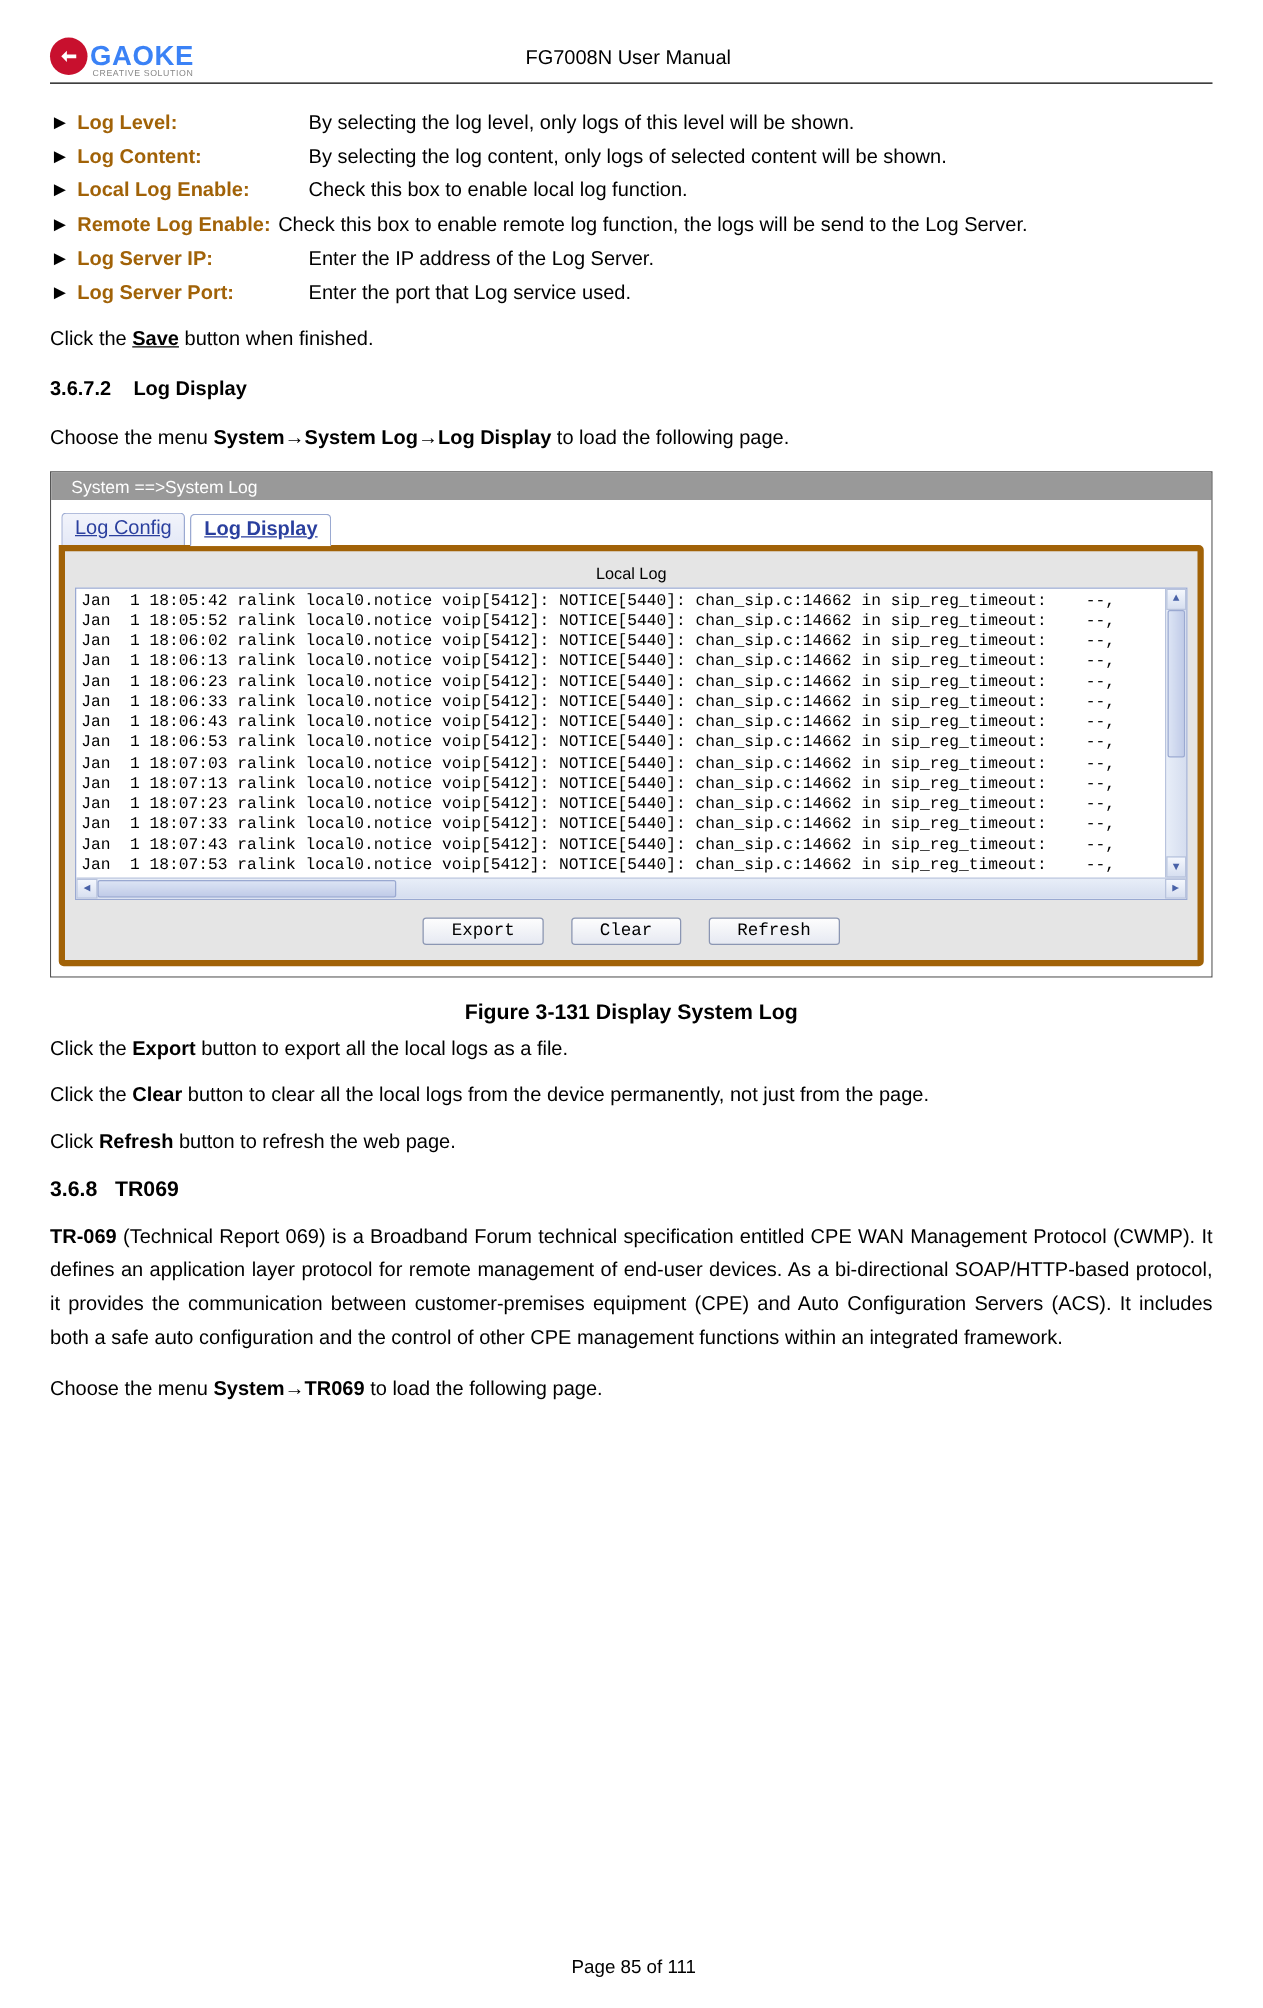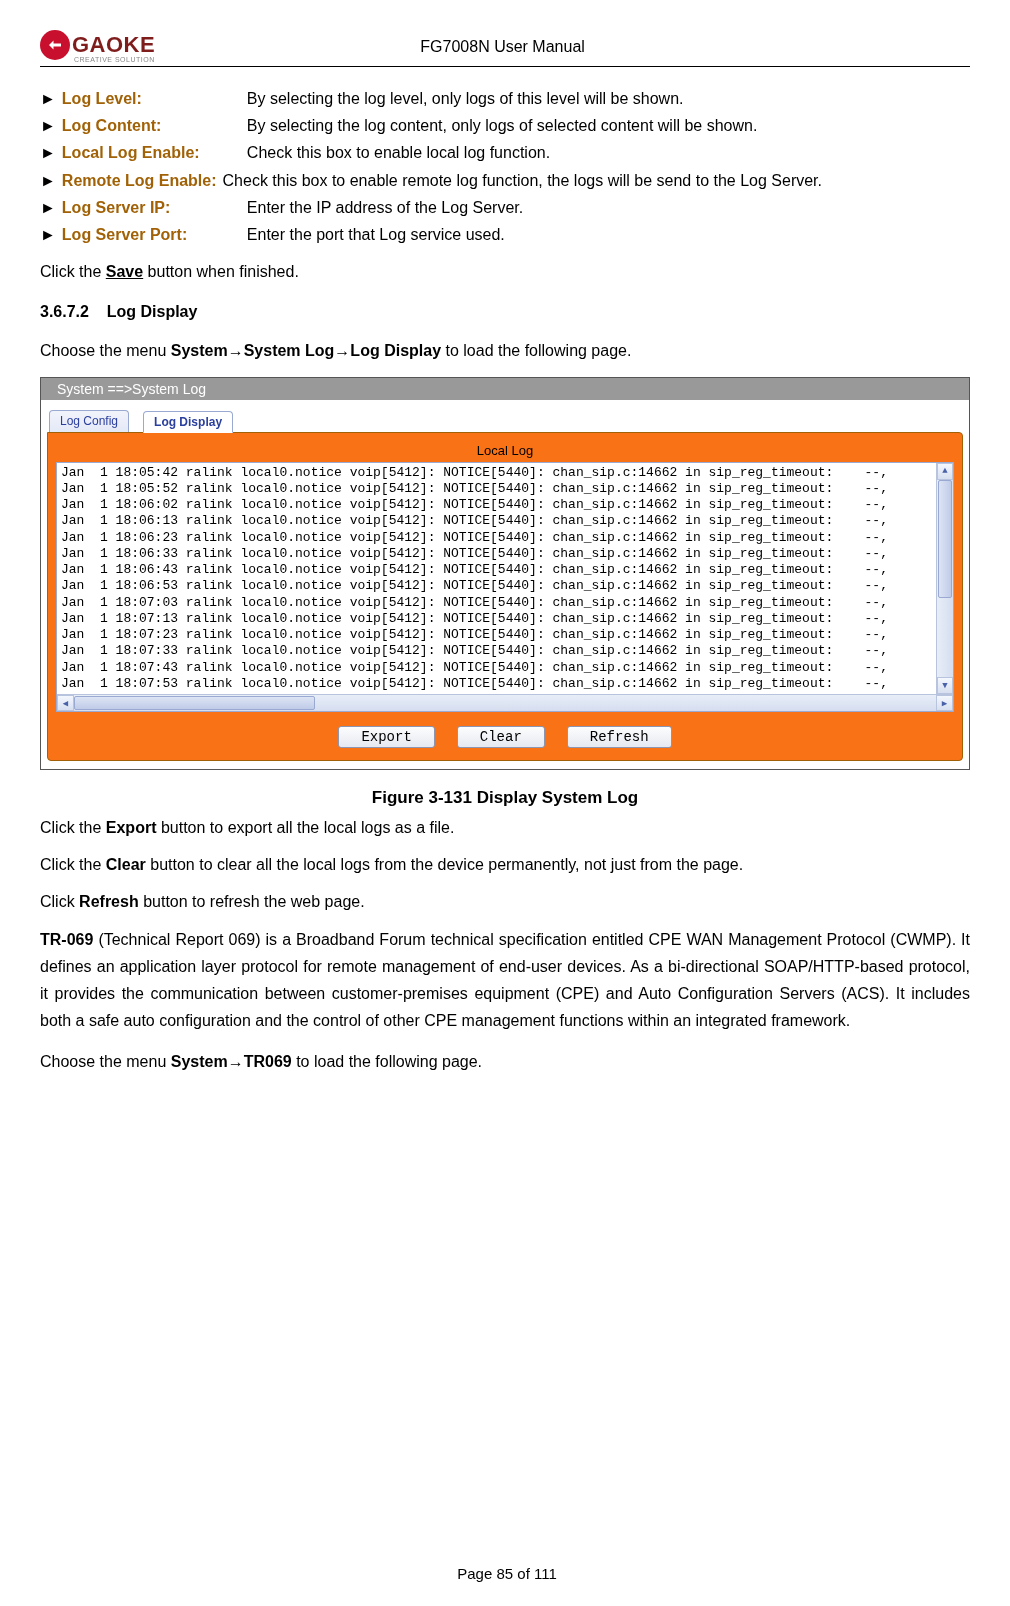--- a/index.html
+++ b/index.html
@@ -1,40 +1,40 @@
 <!DOCTYPE html>
 <html><head>
   <meta charset="utf-8">
   <style>
     * { box-sizing: border-box; margin: 0; padding: 0; }
     body { font-family: Arial, sans-serif; font-size: 16px; color: #000; background: #fff; width: 1010px; margin: 0 auto; padding: 0; }
     .page { padding: 30px 40px 20px 40px; position: relative; min-height: 1606px; }
     .header { display: flex; align-items: center; border-bottom: 1.5px solid #000; padding-bottom: 3px; margin-bottom: 18px; }
     .logo-mark { width: 30px; height: 30px; background: #c8102e; border-radius: 50%; position: relative; display: flex; align-items: center; justify-content: center; }
     .logo-mark svg { width: 18px; height: 18px; }
-    .logo-text { font-weight: 900; font-size: 22px; letter-spacing: 0.5px; color: #7f1d1d; margin-left: 2px; }
+    .logo-text { font-weight: 900; font-size: 22px; letter-spacing: 0.5px; color: #3b82f6; margin-left: 2px; }
     .logo-sub { font-size: 7px; color: #888; letter-spacing: 0.5px; margin-left: 34px; margin-top: -4px; }
     .header-title { flex: 1; text-align: center; font-size: 16px; margin-left: -120px; }
     .param-list { margin-bottom: 10px; line-height: 1.7; }
     .param-row { display: flex; flex-wrap: wrap; }
     .arrow { font-family: Arial, sans-serif; margin-right: 6px; }
     .param-label { color: #a16207; font-weight: bold; min-width: 185px; display: inline-block; }
     .param-desc { flex: 1; }
     .body-text { line-height: 1.7; margin-bottom: 10px; }
     .bold { font-weight: bold; }
     .underline { text-decoration: underline; }
     .section-heading { font-weight: bold; margin: 14px 0 14px 0; font-size: 17px; }
     .subsection-heading { font-weight: bold; margin: 18px 0 16px 0; font-size: 16px; }
     .screenshot { border: 1px solid #555; margin: 12px 0 18px 0; background: #fff; }
     .ss-title { background: #999; color: #fff; font-size: 14px; padding: 3px 16px; font-family: Verdana, sans-serif; }
     .ss-body { padding: 10px 6px 8px 6px; background: #fff; }
     .tabs { display: flex; gap: 0; margin-left: 2px; }
-    .tab { font-size: 12px; padding: 3px 10px 3px 10px; border: 1px solid #9aa9d1; border-bottom: none; border-radius: 4px 4px 0 0; background: linear-gradient(#f2f4fb,#e4e9f7); color: #2a3f9e; font-family: Verdana, sans-serif; margin-right: 14px; cursor: pointer; }
+    .tab { font-size: 16px; padding: 3px 10px 3px 10px; border: 1px solid #9aa9d1; border-bottom: none; border-radius: 4px 4px 0 0; background: linear-gradient(#f2f4fb,#e4e9f7); color: #2a3f9e; font-family: Verdana, sans-serif; margin-right: 4px; cursor: pointer; text-decoration: underline; }
     .tab.active { background: #fff; font-weight: bold; border-bottom: 1px solid #fff; position: relative; top: 1px; }
-    .tab-panel { border: 1px solid #a16207; border-radius: 0 4px 4px 4px; padding: 10px 8px 12px 8px; background: #f97316; }
+    .tab-panel { border: 5px solid #a16207; border-radius: 0 4px 4px 4px; padding: 10px 8px 12px 8px; background: #e5e5e5; }
     .panel-label { text-align: center; font-size: 13px; font-family: Verdana, sans-serif; margin-bottom: 4px; }
     .log-box { border: 1px solid #9aa9d1; background: #fff; font-family: "Courier New", monospace; font-size: 13px; position: relative; overflow: hidden; }
     .log-lines { padding: 2px 0 2px 4px; white-space: pre; overflow: hidden; }
     .log-line { line-height: 1.25; }
     .vscroll { position: absolute; right: 0; top: 0; bottom: 17px; width: 17px; background: linear-gradient(90deg,#e8eef8,#d5ddef); border-left: 1px solid #b8c3dd; }
     .vscroll .arrow-btn { height: 17px; background: linear-gradient(#f4f7fd,#d7dff0); border: 1px solid #b8c3dd; display: flex; align-items: center; justify-content: center; font-size: 9px; color: #4962a8; }
     .vscroll .track { position: absolute; top: 17px; bottom: 17px; left: 0; right: 0; }
     .vscroll .thumb { position: absolute; left: 1px; right: 1px; top: 0; height: 60%; background: linear-gradient(90deg,#dce4f4,#c0cbe8); border: 1px solid #9aa9d1; border-radius: 2px; }
     .vscroll .arrow-bottom { position: absolute; bottom: 0; left: 0; right: 0; }
     .hscroll { height: 17px; background: linear-gradient(#e8eef8,#d5ddef); border-top: 1px solid #b8c3dd; display: flex; align-items: stretch; position: relative; }
@@ -147,20 +147,23 @@
       </div>
     </div>
   </div>
 
   <div class="figure-caption">Figure 3-131  Display System Log</div>
 
   <div class="body-text"><span>Click the </span><span class="bold">Export</span><span> button to export all the local logs as a file.</span></div>
   <div class="body-text"><span>Click the </span><span class="bold">Clear</span><span> button to clear all the local logs from the device permanently, not just from the page.</span></div>
   <div class="body-text"><span>Click </span><span class="bold">Refresh</span><span> button to refresh the web page.</span></div>
 
+  <div class="section-heading">
+    <span>3.6.8</span>&nbsp;&nbsp;&nbsp;<span>TR069</span>
+  </div>
 
   <div class="para"><span class="bold">TR-069</span><span> (Technical Report 069) is a Broadband Forum technical specification entitled CPE WAN Management Protocol (CWMP). It defines an application layer protocol for remote management of end-user devices. As a bi-directional SOAP/HTTP-based protocol, it provides the communication between customer-premises equipment (CPE) and Auto Configuration Servers (ACS). It includes both a safe auto configuration and the control of other CPE management functions within an integrated framework.</span></div>
 
   <div class="body-text">
     <span>Choose the menu </span><span class="bold">System</span><span class="bold">→</span><span class="bold">TR069</span><span> to load the following page.</span>
   </div>
 
   <div class="footer">Page 85 of 111</div>
 </div>
 

